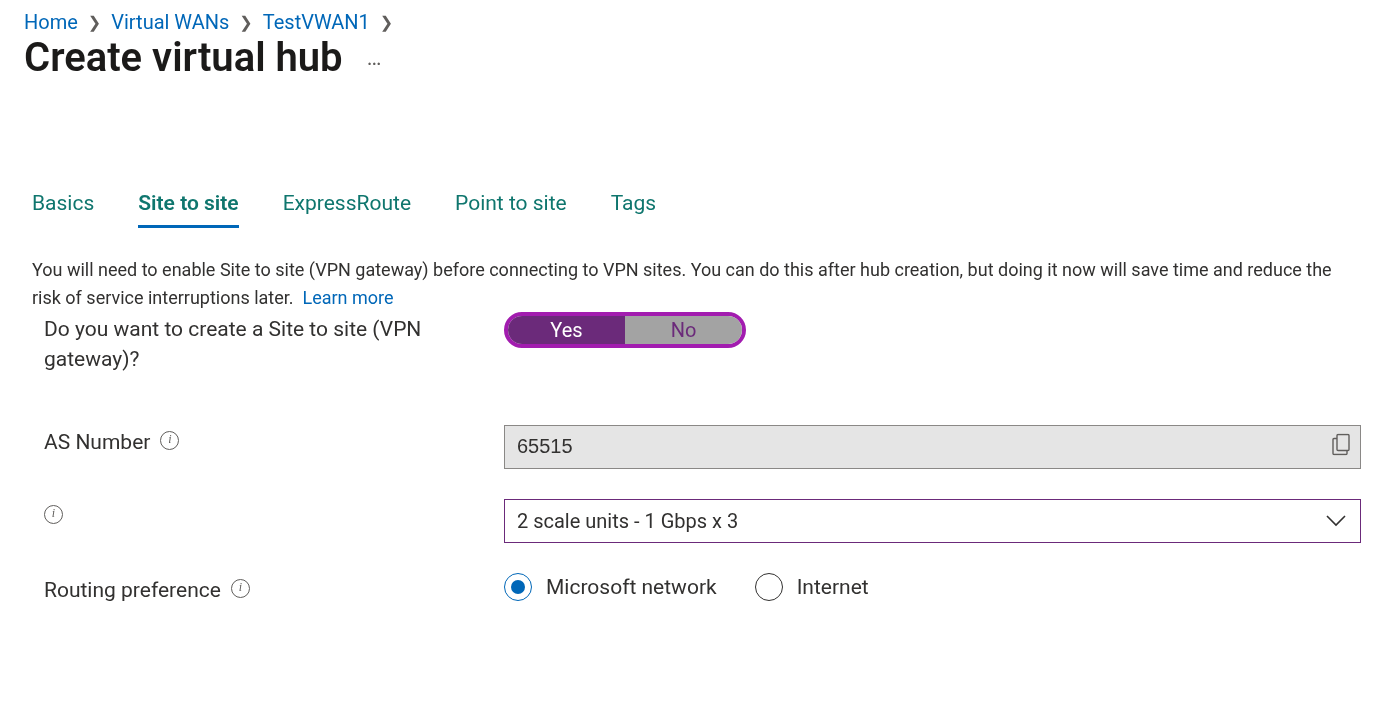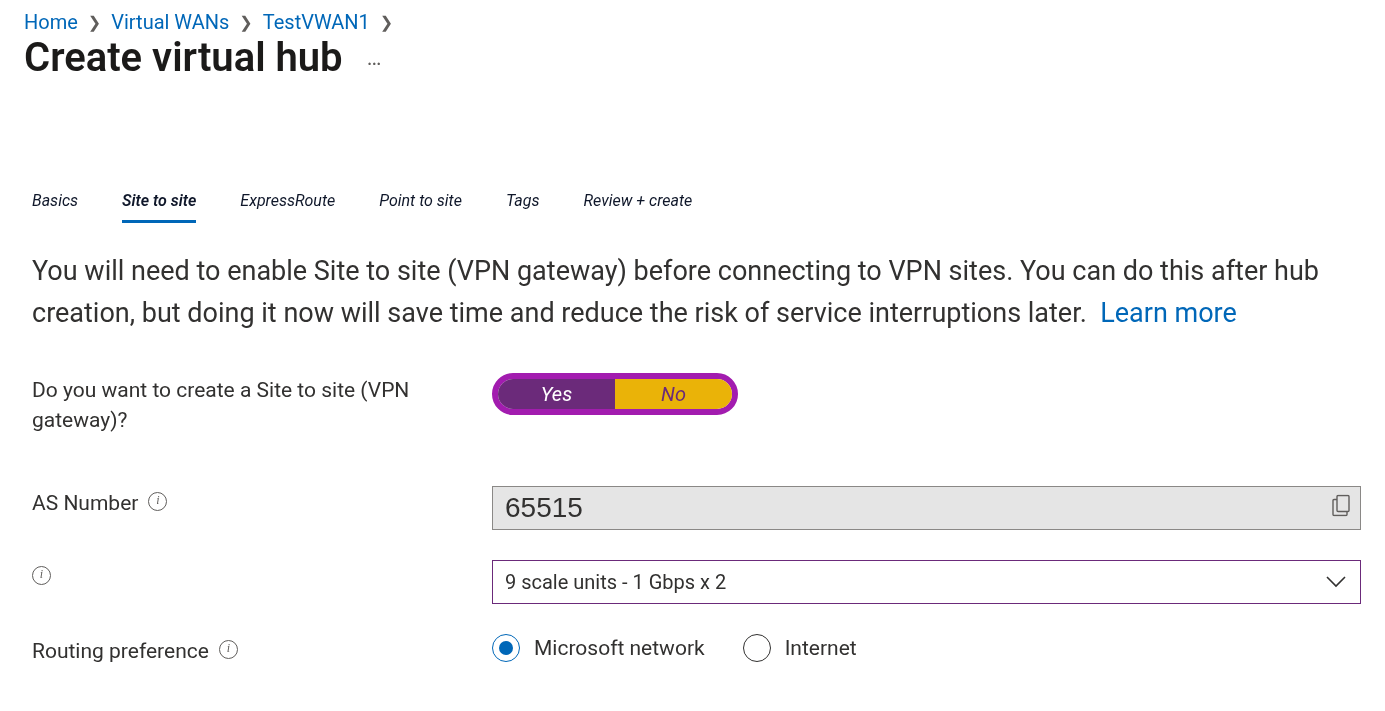--- a/index.html
+++ b/index.html
@@ -54,52 +54,50 @@
 
   
   .tabs {
     display: flex;
     gap: 44px;
     border-bottom: none;
     margin-left: 8px;
     margin-bottom: 28px;
   }
   .tab {
-    font-size: 16px;
-    color: #0f172a;
+    font-size: 21px;
+    color: #0f766e;
     padding-bottom: 10px;
     cursor: pointer;
     border-bottom: 3px solid transparent;
-    font-style: italic;
   }
   .tab.active {
     font-weight: 600;
     border-bottom: 3px solid #0067b8;
   }
 
   
   .desc {
-    font-size: 27px;
+    font-size: 18px;
     line-height: 1.55;
     color: #323130;
     margin-left: 8px;
-    margin-bottom: 38px;
     max-width: 1300px;
   }
   .desc a {
     color: #0067b8;
     text-decoration: none;
     cursor: pointer;
   }
 
   
   .form-row {
     display: flex;
     align-items: flex-start;
-    margin-left: 8px;
+    margin-left: 20px;
     margin-bottom: 30px;
   }
   .form-label {
     width: 460px;
     font-size: 21px;
     color: #323130;
     display: flex;
     align-items: flex-start;
     gap: 10px;
     line-height: 1.45;
@@ -127,52 +125,51 @@
     flex-shrink: 0;
   }
   .form-control {
     flex: 1;
     max-width: 870px;
   }
 
   
   .toggle {
     display: inline-flex;
-    border: 6px solid #a21caf;
+    border: 4px solid #a21caf;
     border-radius: 999px;
     overflow: hidden;
-    height: 42px;
-    font-style: italic;
+    height: 36px;
   }
   .toggle .opt {
     width: 117px;
     display: flex;
     align-items: center;
     justify-content: center;
     font-size: 20px;
     cursor: pointer;
     color: #6b2a7a;
-    background: #eab308;
+    background: #a3a3a3;
   }
   .toggle .opt.selected {
     background: #6b2a7a;
     color: #ffffff;
   }
 
   
   .readonly-field {
     position: relative;
     width: 100%;
   }
   .readonly-input {
     width: 100%;
     height: 44px;
     border: 1px solid #8a8886;
     background: #e5e5e5;
-    font-size: 28px;
+    font-size: 20px;
     padding: 0 44px 0 12px;
     color: #323130;
   }
   .copy-icon {
     position: absolute;
     right: 10px;
     top: 50%;
     transform: translateY(-50%);
     cursor: pointer;
     color: #605e5c;
@@ -254,21 +251,20 @@
   <h1>Create virtual hub</h1>
   <span class="ellipsis">…</span>
 </div>
 
 <div class="tabs">
   <div class="tab">Basics</div>
   <div class="tab active">Site to site</div>
   <div class="tab">ExpressRoute</div>
   <div class="tab">Point to site</div>
   <div class="tab">Tags</div>
-  <div class="tab">Review + create</div>
 </div>
 
 <div class="desc">
   <span>You will need to enable Site to site (VPN gateway) before connecting to VPN sites. You can do this after hub creation, but doing it now will save time and reduce the risk of service interruptions later.</span>
   &nbsp;<a>Learn more</a>
 </div>
 
 <div class="form-row">
   <div class="form-label">
     <span style="max-width:420px;">Do you want to create a Site to site (VPN gateway)?</span>
@@ -299,21 +295,21 @@
   </div>
 </div>
 
 <div class="form-row">
   <div class="form-label">
     <span class="info-icon">i</span>
   </div>
   <div class="form-control">
     <div class="select-wrap">
       <div class="select-field">
-        <span>9 scale units - 1 Gbps x 2</span>
+        <span>2 scale units - 1 Gbps x 3</span>
       </div>
       <span class="select-chevron">
         <svg width="22" height="14" viewBox="0 0 22 14" fill="none" stroke="#323130" stroke-width="1.6">
           <path d="M2 2 L11 11 L20 2"></path>
         </svg>
       </span>
     </div>
   </div>
 </div>
 

